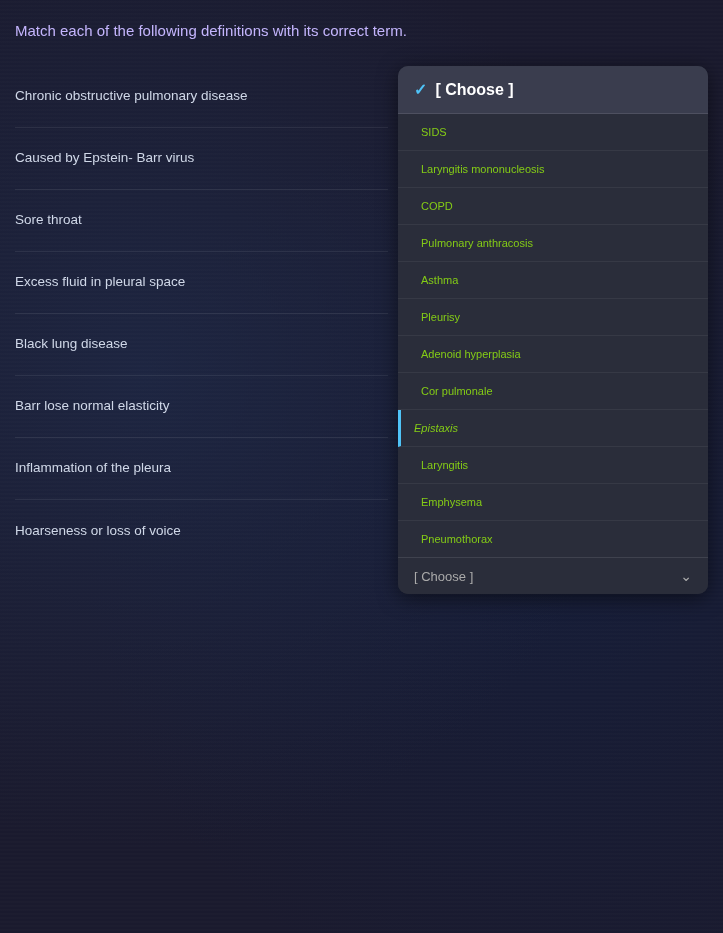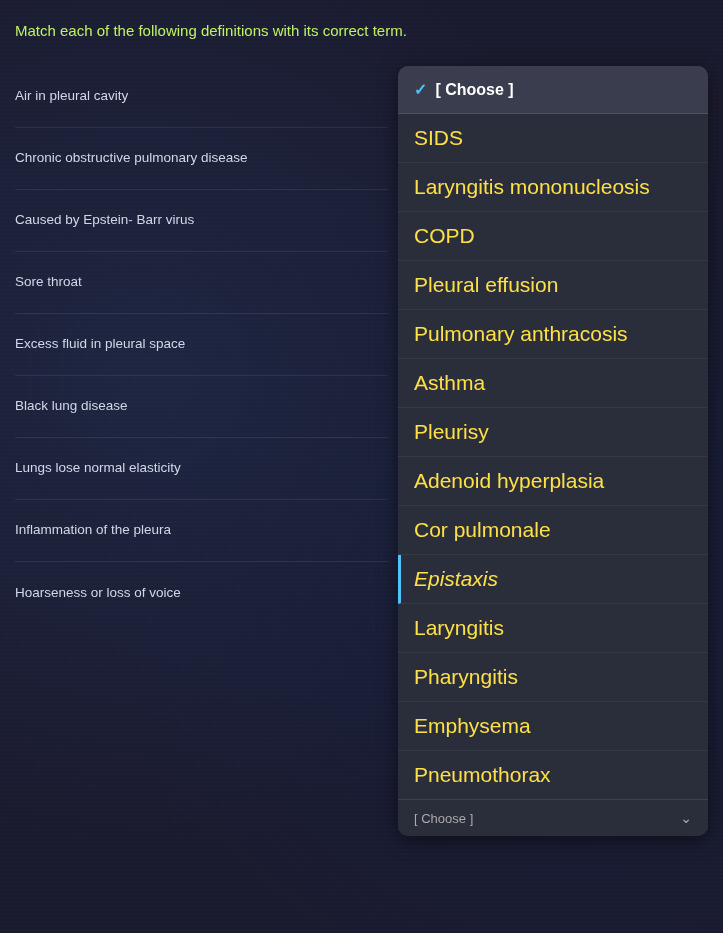--- a/index.html
+++ b/index.html
@@ -33,21 +33,21 @@
 
     .page-container {
       position: relative;
       z-index: 1;
       padding: 20px 15px 20px 15px;
     }
 
     .instruction {
       font-size: 15px;
       font-weight: 500;
-      color: #bef264;
+      color: #c4b5fd;
       margin-bottom: 25px;
       line-height: 1.4;
     }
 
     .quiz-layout {
       display: flex;
       align-items: flex-start;
       gap: 10px;
     }
 
@@ -101,24 +101,24 @@
       font-weight: bold;
     }
 
     .dropdown-header .label {
       font-size: 16px;
       font-weight: bold;
       color: #ffffff;
     }
 
     .dropdown-option {
-      padding: 12px 16px;
-      font-size: 21px;
+      padding: 12px 23px;
+      font-size: 11px;
       font-weight: 500;
-      color: #fde047;
+      color: #84cc16;
       cursor: pointer;
       border-bottom: 1px solid rgba(255,255,255,0.06);
       position: relative;
     }
 
     .dropdown-option:last-child {
       border-bottom: none;
     }
 
     .dropdown-option.highlighted {
@@ -151,51 +151,48 @@
 
 <div class="bg-texture"></div>
 
 <div class="page-container">
   <p class="instruction">Match each of the following definitions with its correct term.</p>
 
   <div class="quiz-layout">
 
     <div class="definitions-column">
 
-    <div class="definition-item">Air in pleural cavity</div>
         <div class="definition-item">Chronic obstructive pulmonary disease</div>
         <div class="definition-item">Caused by Epstein- Barr virus</div>
         <div class="definition-item">Sore throat</div>
         <div class="definition-item">Excess fluid in pleural space</div>
         <div class="definition-item">Black lung disease</div>
-        <div class="definition-item">Lungs lose normal elasticity</div>
+        <div class="definition-item">Barr lose normal elasticity</div>
         <div class="definition-item">Inflammation of the pleura</div>
         <div class="definition-item">Hoarseness or loss of voice</div>
       </div>
 
     <div class="dropdown-column">
       <div class="dropdown-open">
         <div class="dropdown-header">
           <span class="checkmark">✓</span>
           <span class="label">[ Choose ]</span>
         </div>
 
         <div id="options-container">
             <div class="dropdown-option">SIDS</div>
             <div class="dropdown-option">Laryngitis mononucleosis</div>
             <div class="dropdown-option">COPD</div>
-            <div class="dropdown-option">Pleural effusion</div>
             <div class="dropdown-option">Pulmonary anthracosis</div>
             <div class="dropdown-option">Asthma</div>
             <div class="dropdown-option">Pleurisy</div>
             <div class="dropdown-option">Adenoid hyperplasia</div>
             <div class="dropdown-option">Cor pulmonale</div>
             <div class="dropdown-option highlighted">Epistaxis</div>
             <div class="dropdown-option">Laryngitis</div>
-            <div class="dropdown-option">Pharyngitis</div>
             <div class="dropdown-option">Emphysema</div>
             <div class="dropdown-option">Pneumothorax</div>
           </div>
         <div class="bottom-row">
           <span class="bottom-choose">[ Choose ]</span>
           <span class="bottom-chevron">⌄</span>
         </div>
       </div>
     </div>
 

